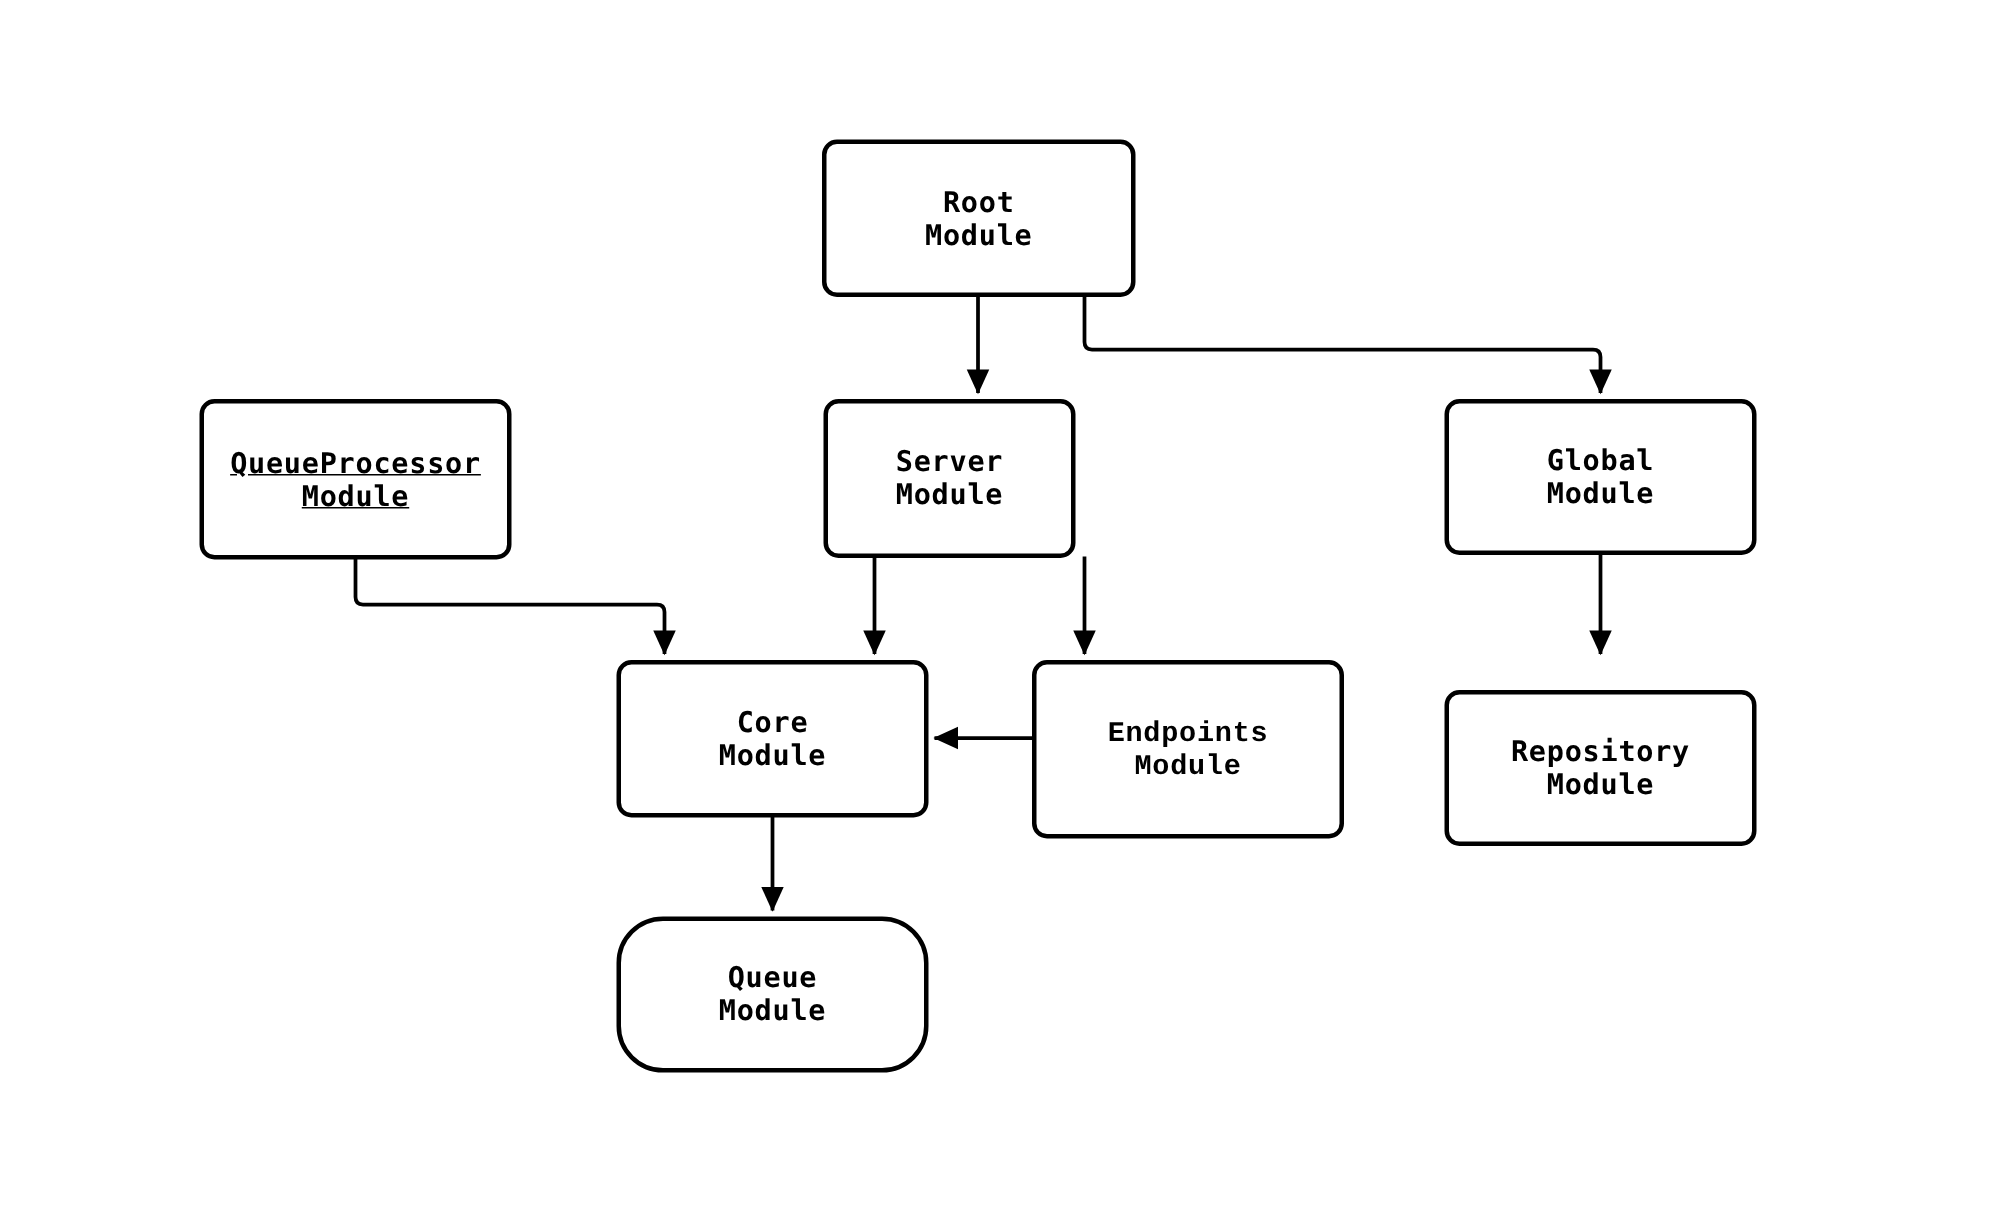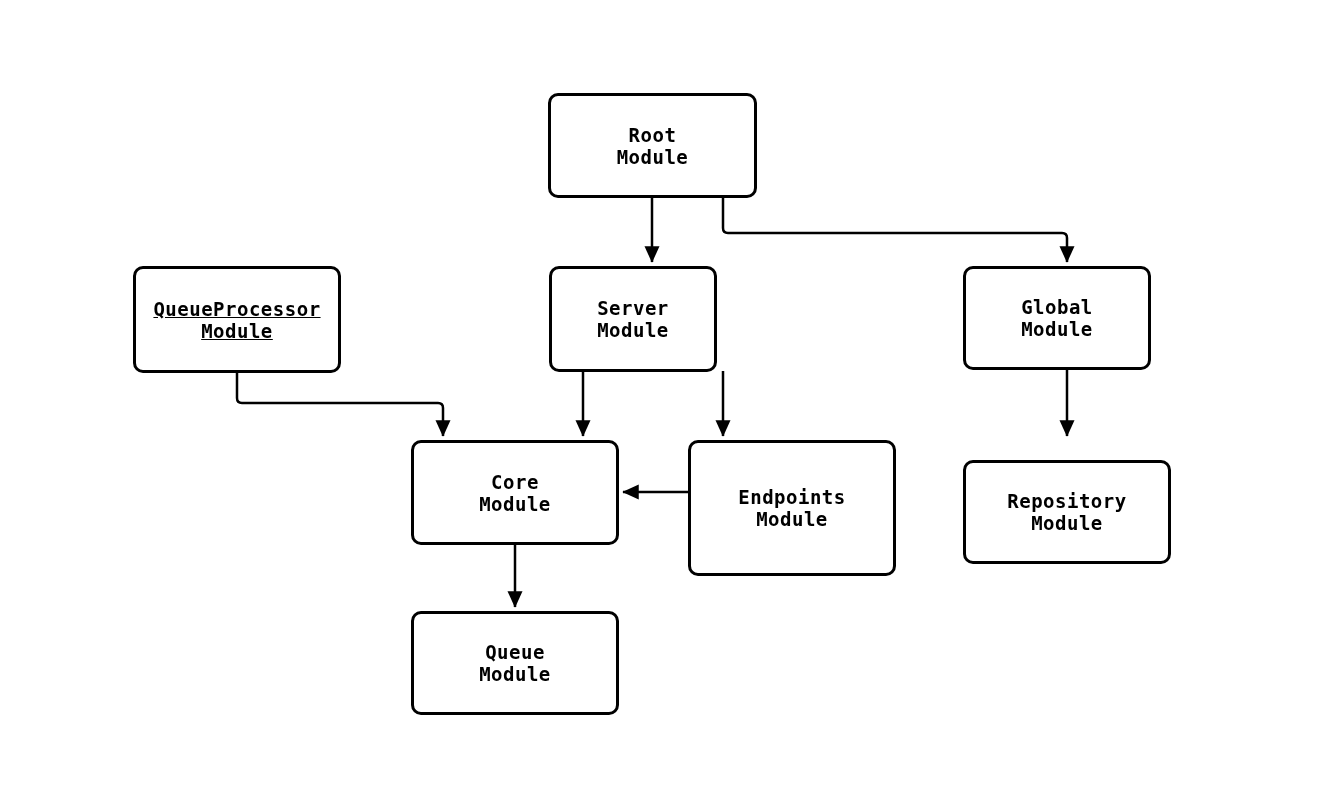--- a/index.html
+++ b/index.html
@@ -34,25 +34,25 @@
     font-size: 19px;
     line-height: 22px;
     color: #000000;
     white-space: pre-line;
     letter-spacing: 0.5px;
   }
   
   .n-root          { left: 548px; top: 93px;  width: 209px; height: 105px; }
   .n-queueprocessor{ left: 133px; top: 266px; width: 208px; height: 107px; text-decoration: underline; }
   .n-server        { left: 549px; top: 266px; width: 168px; height: 106px; }
-  .n-global        { left: 963px; top: 266px; width: 188px; height: 104px; }
+  .n-global        { left: 963px; top: 266px; width: 208px; height: 104px; }
   .n-core          { left: 411px; top: 440px; width: 208px; height: 105px; }
-  .n-endpoints     { left: 688px; top: 440px; width: 208px; height: 136px; }
+  .n-endpoints     { left: 688px; top: 440px; width: 208px; height: 119px; font-family: Liberation Mono, monospace; }
   .n-repository    { left: 963px; top: 440px; width: 208px; height: 104px; margin-top: 20px; }
-  .n-queue         { left: 411px; top: 611px; width: 208px; height: 104px; }
+  .n-queue         { left: 411px; top: 611px; width: 208px; height: 104px; border-radius: 31px; }
 </style>
 </head>
 <body>
 
 <div id="canvas">
 
   <svg id="edges" width="1337" height="809" viewBox="0 0 1337 809">
     <defs>
       <marker id="arrow" viewBox="0 0 12 12" refX="10.5" refY="6" markerWidth="18" markerHeight="18" markerUnits="userSpaceOnUse" orient="auto">
         <path d="M0,1 L11,6 L0,11 Z" fill="#000000"></path>

